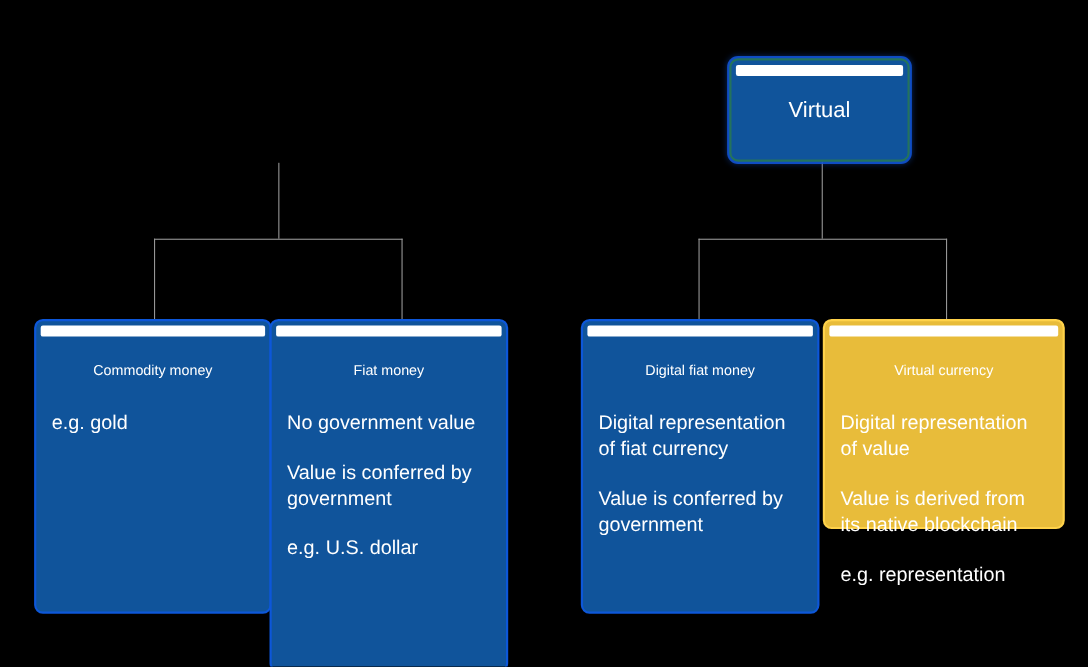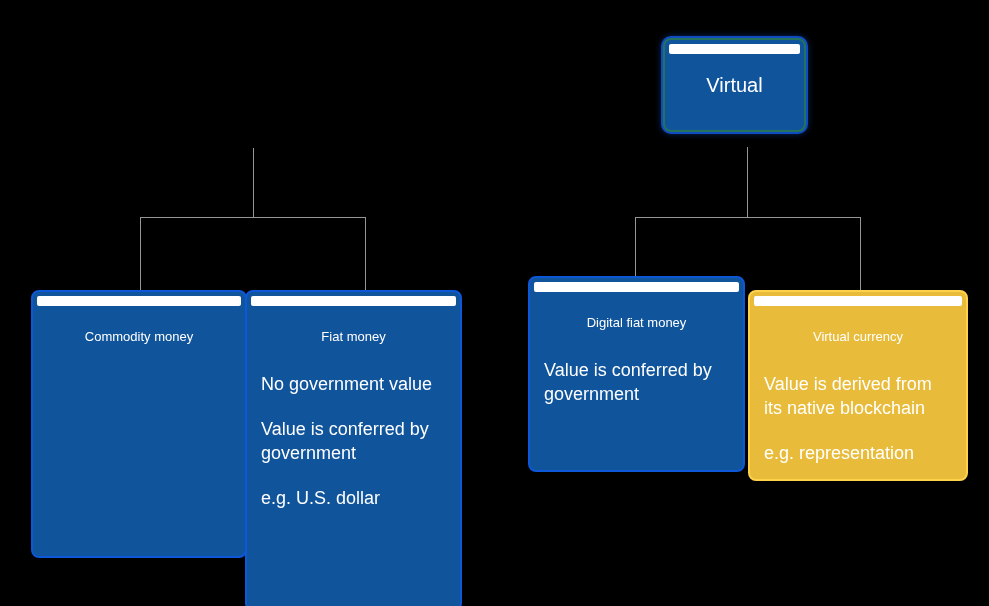--- a/index.html
+++ b/index.html
@@ -69,52 +69,55 @@
   <div class="edge h" style="left:140px;top:217px;width:226px"></div>
   <div class="edge v" style="left:140px;top:217px;height:73px"></div>
   <div class="edge v" style="left:365px;top:217px;height:73px"></div>
 
   <div class="edge v" style="left:747px;top:147px;height:70px"></div>
   <div class="edge h" style="left:635px;top:217px;width:226px"></div>
   <div class="edge v" style="left:635px;top:217px;height:73px"></div>
   <div class="edge v" style="left:860px;top:217px;height:73px"></div>
 
 
-  <div class="node blue parent selected" style="left:663px;top:38px;width:143px;height:94px">
+  <div class="node blue parent selected" style="left:663px;top:53px;width:164px;height:94px">
     <div class="strip"></div>
     <div class="node-title">Virtual</div>
   </div>
 
   <div class="node blue leaf" style="left:31px;top:290px;width:216px;height:268px">
     <div class="strip"></div>
     <div class="node-title">Commodity money</div>
     <div class="node-body">
+      <p>e.g. gold</p>
     </div>
   </div>
 
   <div class="node blue leaf" style="left:245px;top:290px;width:217px;height:321px">
     <div class="strip"></div>
     <div class="node-title">Fiat money</div>
     <div class="node-body">
       <p>No government value</p>
       <p>Value is conferred by government</p>
       <p>e.g. U.S. dollar</p>
     </div>
   </div>
 
-  <div class="node blue leaf" style="left:528px;top:276px;width:217px;height:196px">
+  <div class="node blue leaf" style="left:528px;top:290px;width:217px;height:268px">
     <div class="strip"></div>
     <div class="node-title">Digital fiat money</div>
     <div class="node-body">
+      <p>Digital representation of fiat currency</p>
       <p>Value is conferred by government</p>
     </div>
   </div>
 
   <div class="node yellow leaf" style="left:748px;top:290px;width:220px;height:191px">
     <div class="strip"></div>
     <div class="node-title">Virtual currency</div>
     <div class="node-body">
+      <p>Digital representation of value</p>
       <p>Value is derived from its native blockchain</p>
       <p>e.g. representation</p>
     </div>
   </div>
 
 </div>
 
 </body></html>

